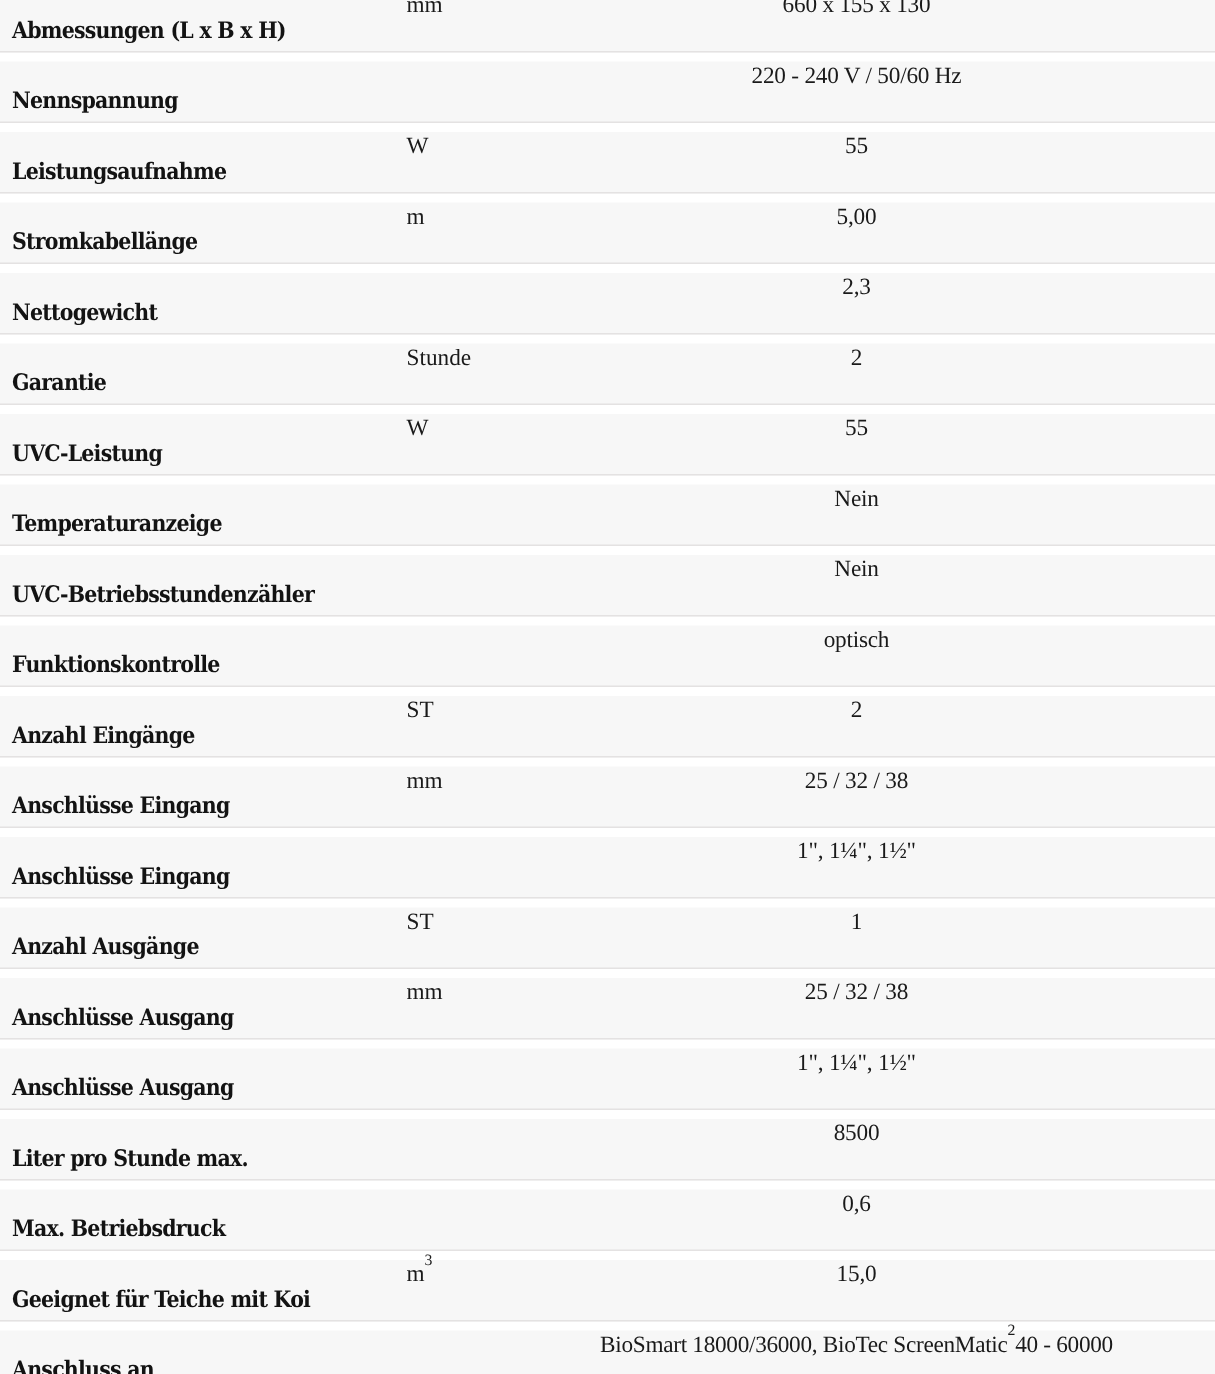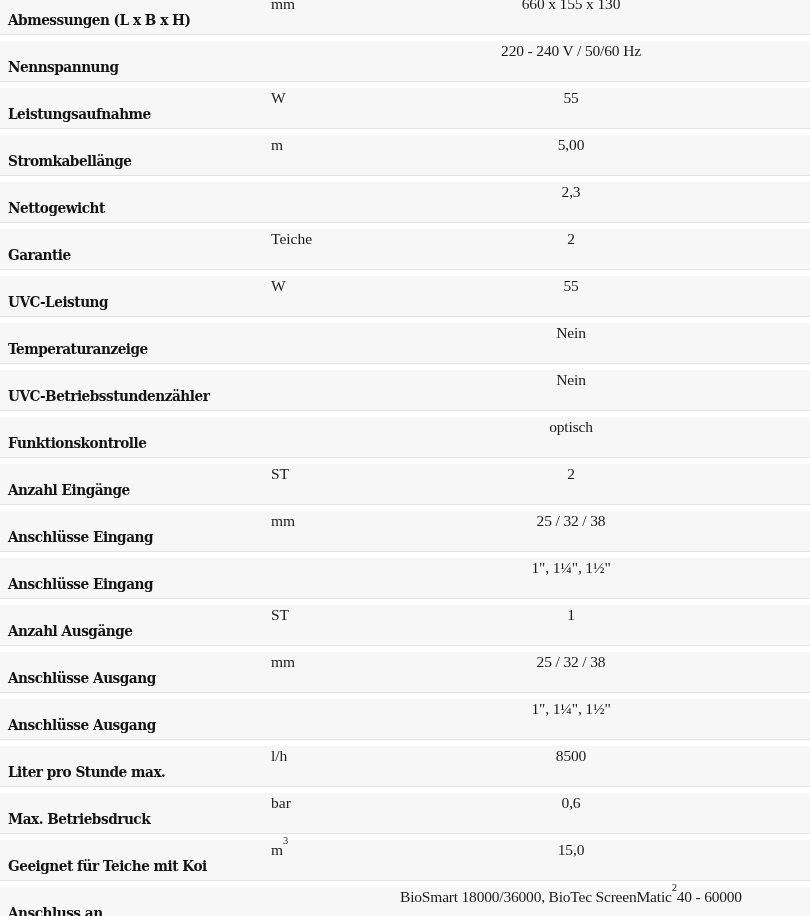--- a/index.html
+++ b/index.html
@@ -134,21 +134,21 @@
       <div class="spec-label">Stromkabellänge</div>
       <div class="spec-unit">m</div>
       <div class="spec-value">5,00</div>
     </div>
     <div class="spec-row">
       <div class="spec-label">Nettogewicht</div>
       <div class="spec-value">2,3</div>
     </div>
     <div class="spec-row">
       <div class="spec-label">Garantie</div>
-      <div class="spec-unit">Teiche</div>
+      <div class="spec-unit">Stunde</div>
       <div class="spec-value">2</div>
     </div>
     <div class="spec-row">
       <div class="spec-label">UVC-Leistung</div>
       <div class="spec-unit">W</div>
       <div class="spec-value">55</div>
     </div>
     <div class="spec-row">
       <div class="spec-label">Temperaturanzeige</div>
       <div class="spec-unit"></div>
@@ -189,26 +189,24 @@
       <div class="spec-unit">mm</div>
       <div class="spec-value">25 / 32 / 38</div>
     </div>
     <div class="spec-row">
       <div class="spec-label">Anschlüsse Ausgang</div>
       <div class="spec-unit"></div>
       <div class="spec-value">1", 1¼", 1½"</div>
     </div>
     <div class="spec-row">
       <div class="spec-label">Liter pro Stunde max.</div>
-      <div class="spec-unit">l/h</div>
       <div class="spec-value">8500</div>
     </div>
     <div class="spec-row">
       <div class="spec-label">Max. Betriebsdruck</div>
-      <div class="spec-unit">bar</div>
       <div class="spec-value">0,6</div>
     </div>
     <div class="spec-row">
       <div class="spec-label">Geeignet für Teiche mit Koi</div>
       <div class="spec-unit">m<sup>3</sup></div>
       <div class="spec-value">15,0</div>
     </div>
     <div class="spec-row wide-value">
       <div class="spec-label">Anschluss an</div>
       <div class="spec-unit"></div>

